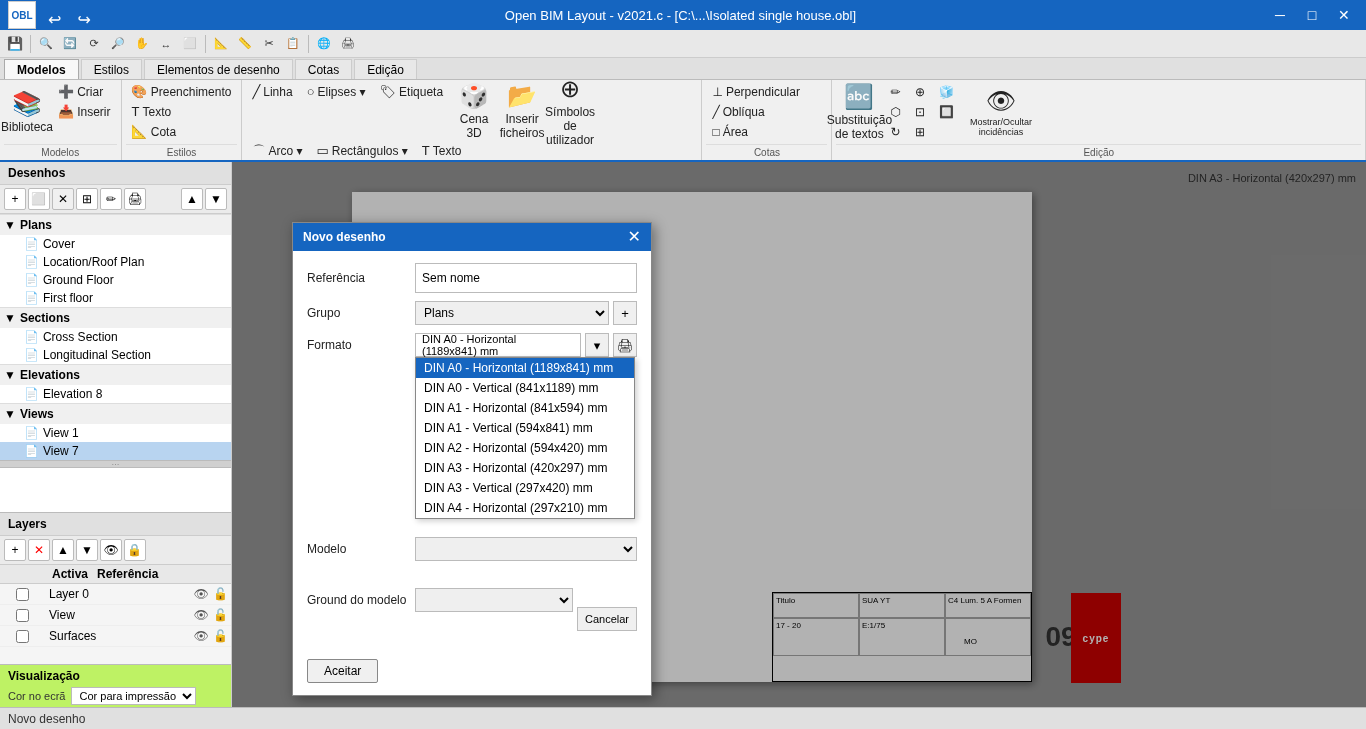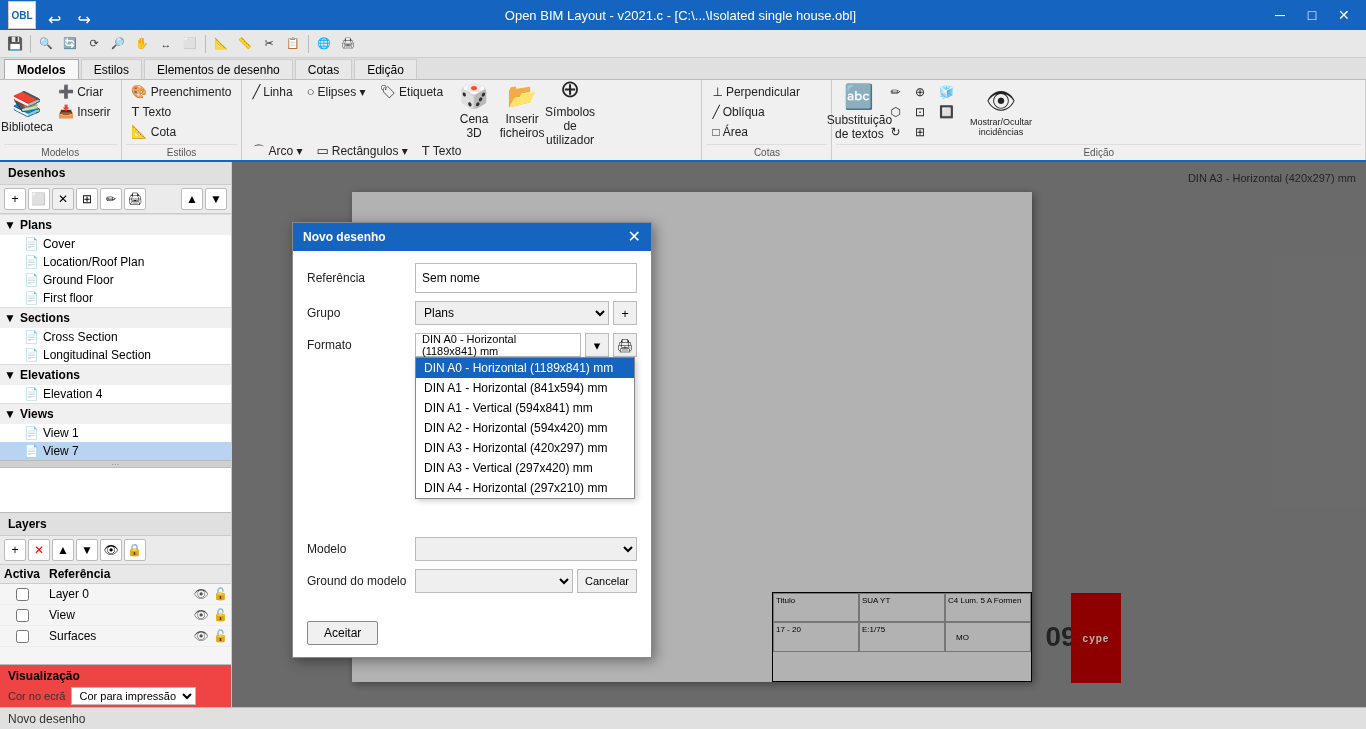--- a/index.html
+++ b/index.html
@@ -150,41 +150,41 @@
       border-top: 1px solid #bbb;
     }
     .layers-table-header {
       display: flex;
       background: #e8e8e8;
       border-bottom: 1px solid #ccc;
       font-size: 11px;
       font-weight: bold;
     }
     .layers-table-header div { padding: 2px 4px; }
-    .col-activa { width: 45px; }
+    .col-activa { width: 45px; margin-left: 48px; }
     .col-ref { flex: 1; }
     .layer-row {
       display: flex;
       align-items: center;
       border-bottom: 1px solid #eee;
       padding: 1px 0;
       font-size: 11px;
     }
     .layer-checkbox { width: 45px; display: flex; justify-content: center; }
     .layer-name { flex: 1; padding: 0 4px; }
     .layer-icon-btn {
       width: 20px; height: 18px;
       border: none; background: transparent;
       cursor: pointer; display: flex; align-items: center; justify-content: center;
       font-size: 12px; color: #555;
     }
 
     
     .viz-section {
-      background: #ef4444;
+      background: #bef264;
       border-top: 1px solid #bbb;
       padding: 4px 8px;
     }
     .viz-row {
       display: flex;
       align-items: center;
       gap: 6px;
       margin: 2px 0;
     }
     .viz-label { font-size: 11px; color: #333; }
@@ -713,21 +713,21 @@
         <span>📄</span>
         <span>Longitudinal Section</span>
       </div>
 
       <div class="tree-group-header">
         <span>▼</span>
         <span>Elevations</span>
       </div>
       <div class="tree-item tree-child">
         <span>📄</span>
-        <span>Elevation 4</span>
+        <span>Elevation 8</span>
       </div>
 
       <div class="tree-group-header">
         <span>▼</span>
         <span>Views</span>
       </div>
       <div class="tree-item tree-child">
         <span>📄</span>
         <span>View 1</span>
       </div>
@@ -802,21 +802,21 @@
     <div class="drawing-sheet">
 
       <div style="position:absolute; bottom:0; right:0; width:260px; height:90px; border:1px solid #000;">
 
         <div style="position:absolute; top:0; left:0; right:0; bottom:0; display:grid; grid-template-columns:1fr 1fr 1fr; grid-template-rows:1fr 1fr 1fr; border:0;">
           <div style="border:0.5px solid #aaa; padding:2px; font-size:8px; overflow:hidden;">Titulo</div>
           <div style="border:0.5px solid #aaa; padding:2px; font-size:8px; overflow:hidden;">SUA YT</div>
           <div style="border:0.5px solid #aaa; padding:2px; font-size:8px; overflow:hidden;">C4 Lum. 5 A Formen</div>
           <div style="border:0.5px solid #aaa; padding:2px; font-size:8px; overflow:hidden;">17 - 20</div>
           <div style="border:0.5px solid #aaa; padding:2px; font-size:8px; overflow:hidden;">E:1/75</div>
-          <div style="border:0.5px solid #aaa; padding:10px; font-size:8px; overflow:hidden;">MO</div>
+          <div style="border:0.5px solid #aaa; padding:18px; font-size:8px; overflow:hidden;">MO</div>
         </div>
 
         <div style="position:absolute; top:50%; right:-50px; transform:translateY(-50%); font-size:28px; font-weight:bold; color:#333; width:40px; text-align:center;">09</div>
 
         <div class="cype-logo" style="position:absolute; top:0; right:-90px; height:90px; width:50px;">cype</div>
       </div>
     </div>
 
     <div class="modal-overlay">
       <div class="modal">
@@ -851,20 +851,21 @@
             <div class="form-select-row" style="flex:1;">
               <div style="flex:1; border:1px solid #bbb; padding:2px 6px; font-size:12px; height:24px; background:white; display:flex; align-items:center;">
                 <span style="font-size:11px;">DIN A0 - Horizontal (1189x841) mm</span>
               </div>
               <button class="form-icon-btn">▾</button>
               <button class="form-icon-btn">🖨</button>
             </div>
 
             <div class="dropdown-list" style="top:24px; left:108px; width:220px;">
               <div class="dropdown-item selected">DIN A0 - Horizontal (1189x841) mm</div>
+              <div class="dropdown-item">DIN A0 - Vertical (841x1189) mm</div>
               <div class="dropdown-item">DIN A1 - Horizontal (841x594) mm</div>
               <div class="dropdown-item">DIN A1 - Vertical (594x841) mm</div>
               <div class="dropdown-item">DIN A2 - Horizontal (594x420) mm</div>
               <div class="dropdown-item">DIN A3 - Horizontal (420x297) mm</div>
               <div class="dropdown-item">DIN A3 - Vertical (297x420) mm</div>
               <div class="dropdown-item">DIN A4 - Horizontal (297x210) mm</div>
             </div>
           </div>
 
           <div class="form-row" style="margin-top: 180px;">
@@ -875,21 +876,21 @@
               </select>
             </div>
           </div>
 
           <div class="form-row">
             <label class="form-label">Ground do modelo</label>
             <div class="form-select-row" style="flex:1;">
               <select class="form-select">
                 <option></option>
               </select>
-              <button class="form-icon-btn" style="width:60px; font-size:11px;">Cancelar</button>
+              <button class="form-icon-btn" style="width:60px; font-size:11px;margin-top:38px;">Cancelar</button>
             </div>
           </div>
         </div>
 
         <div class="modal-footer">
           <button class="btn-accept">Aceitar</button>
         </div>
       </div>
     </div>
   </div>

